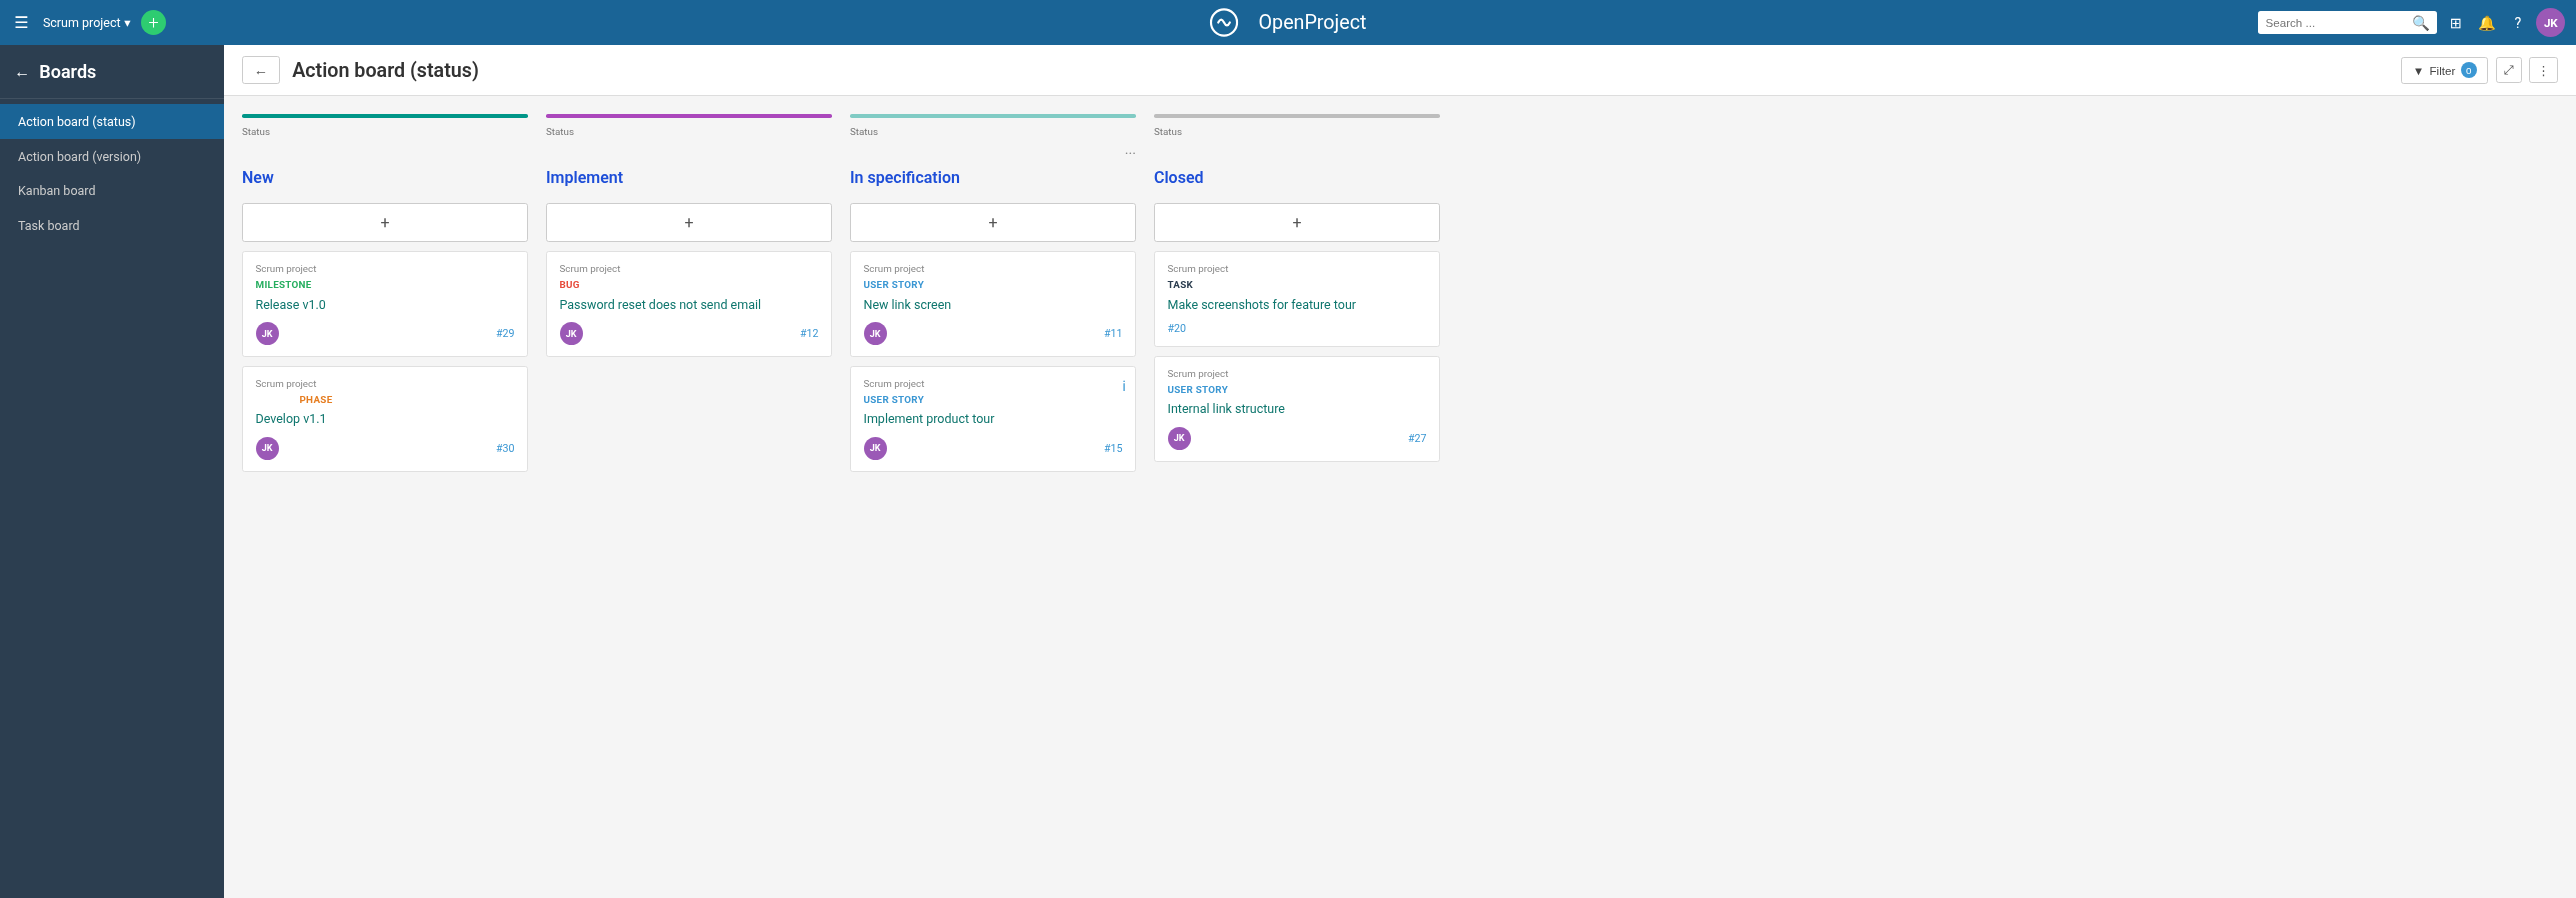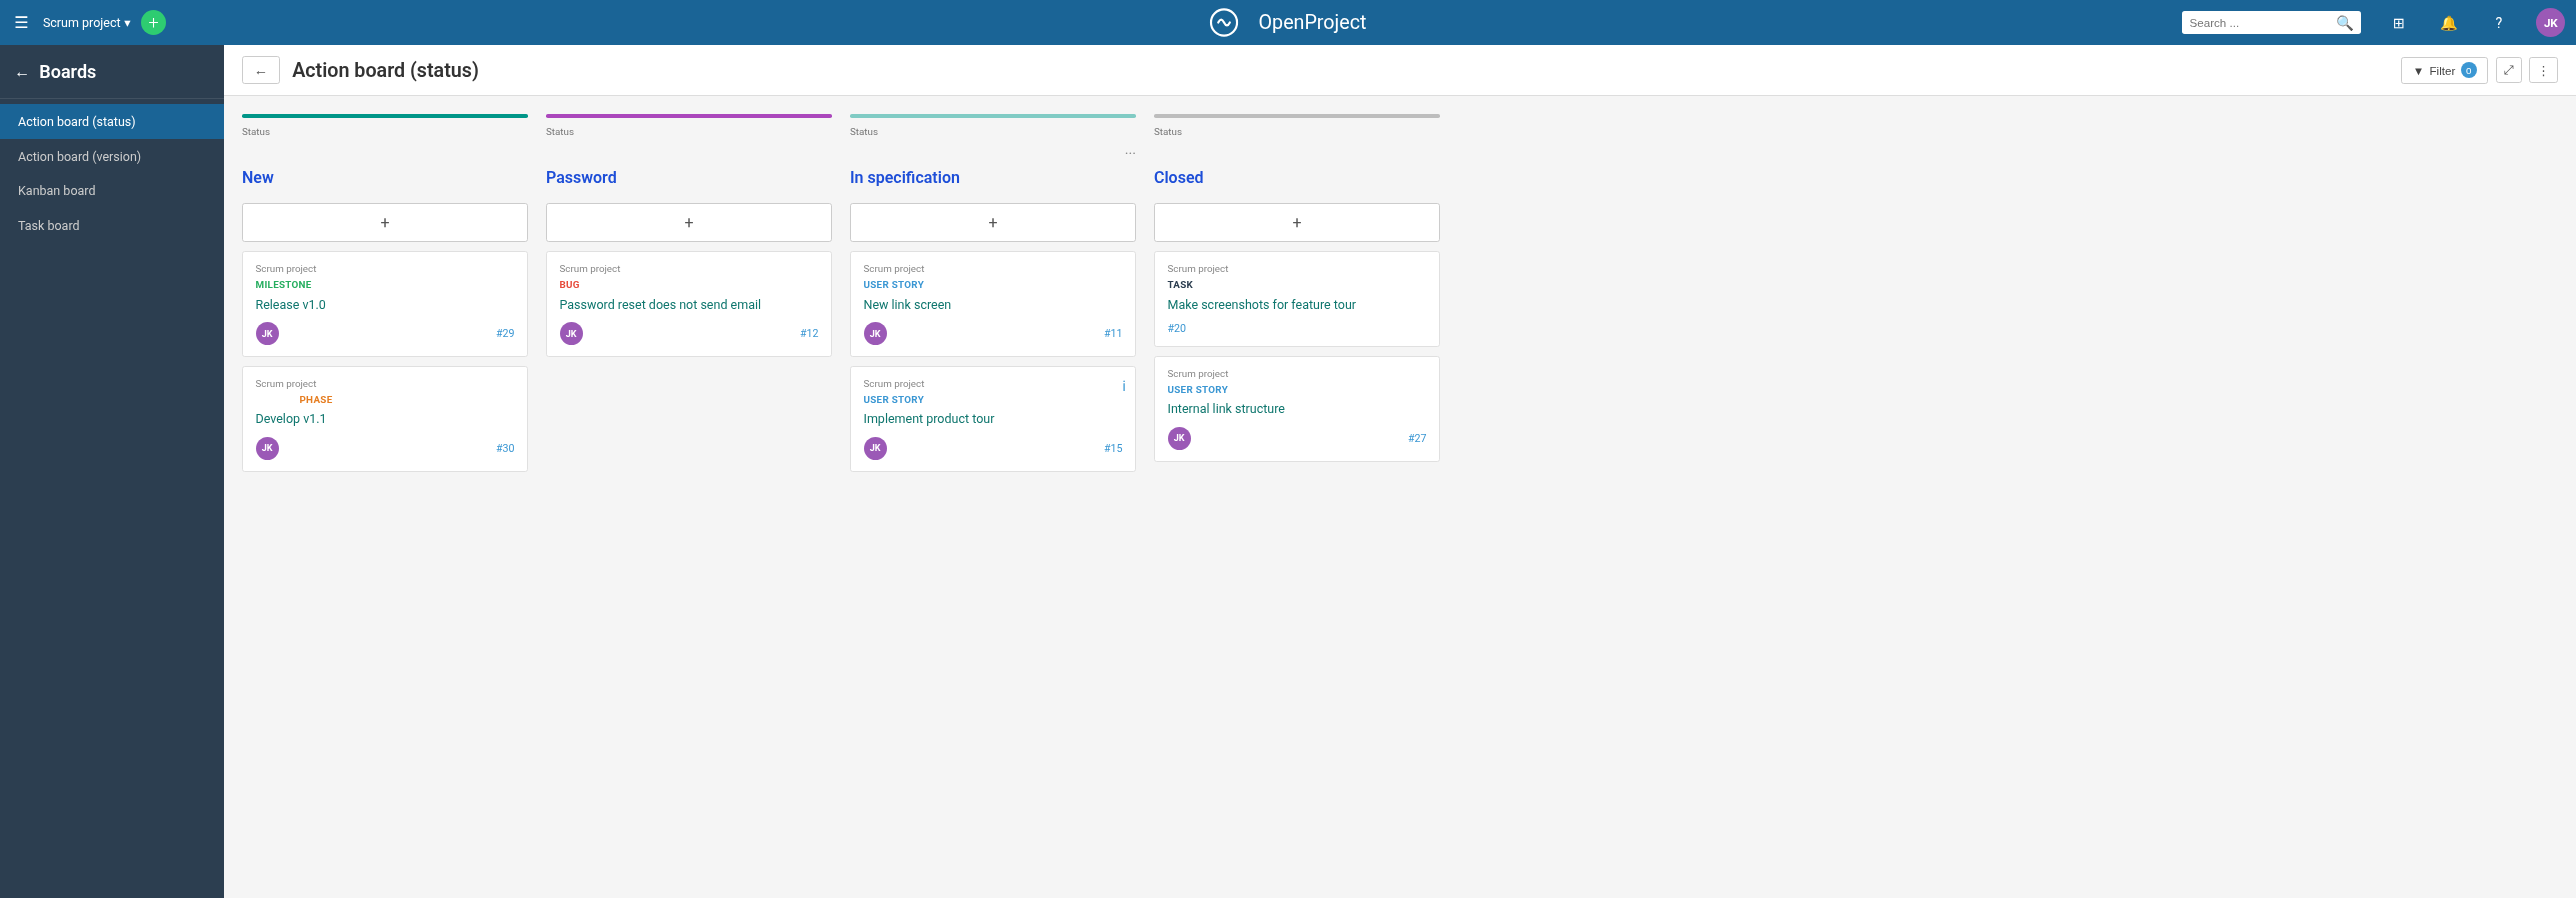--- a/index.html
+++ b/index.html
@@ -50,21 +50,21 @@
       font-size: 19.7px;
       font-weight: 400;
     }
     .topnav-logo-icon {
       width: 29px; height: 29px;
     }
     .topnav-right {
       margin-left: auto;
       display: flex;
       align-items: center;
-      gap: 25px;
+      gap: 6px;
     }
     .topnav-search {
       display: flex;
       align-items: center;
       background: white;
       border-radius: 2.7px;
       padding: 3.6px 7.2px;
       gap: 5.4px;
       width: 179px;
     }
@@ -419,21 +419,21 @@
             <div class="card-avatar">JK</div>
             <span class="card-id">#30</span>
           </div>
         </div>
       </div>
 
       <div class="column">
         <div class="column-header">
           <div class="column-header-top" style="background:#ab47bc;"></div>
           <span class="column-label">Status</span>
-          <span class="column-name">Password</span>
+          <span class="column-name">Implement</span>
         </div>
         <div class="add-card-btn">+</div>
 
         <div class="card">
           <span class="card-project">Scrum project</span>
           <span class="card-type bug">BUG</span>
           <span class="card-title">Password reset does not send email</span>
           <div class="card-footer">
             <div class="card-avatar">JK</div>
             <span class="card-id">#12</span>

